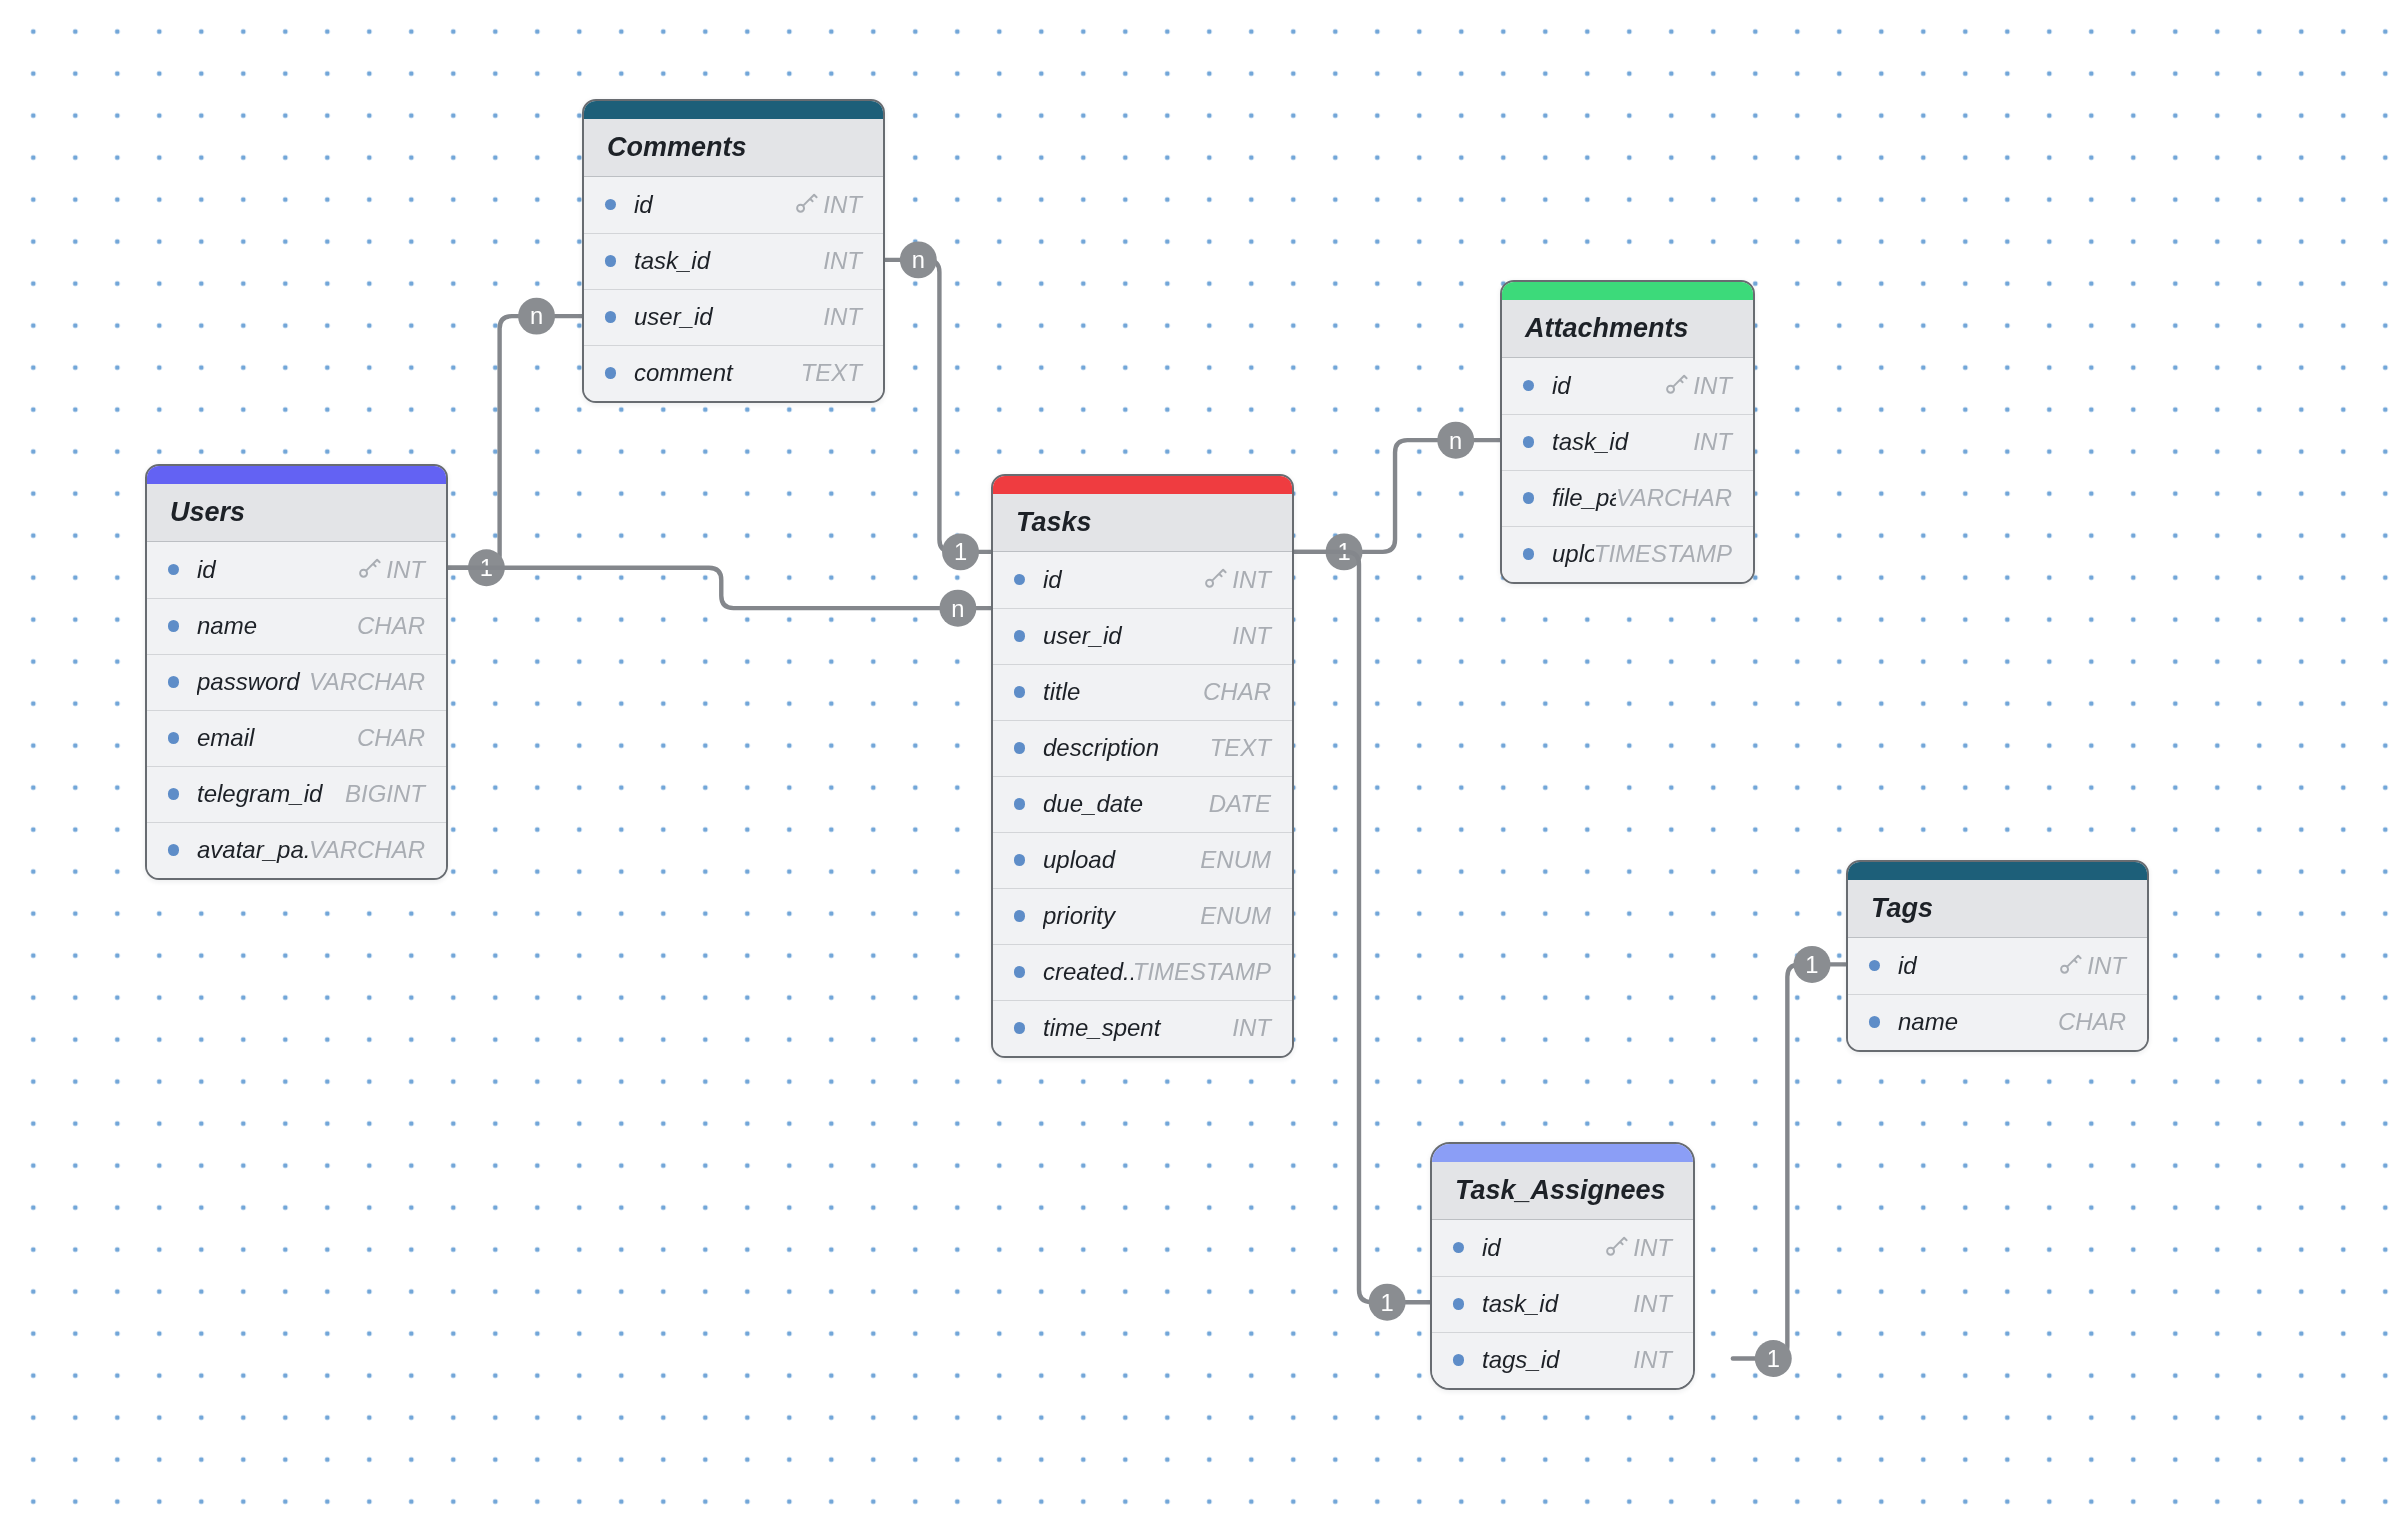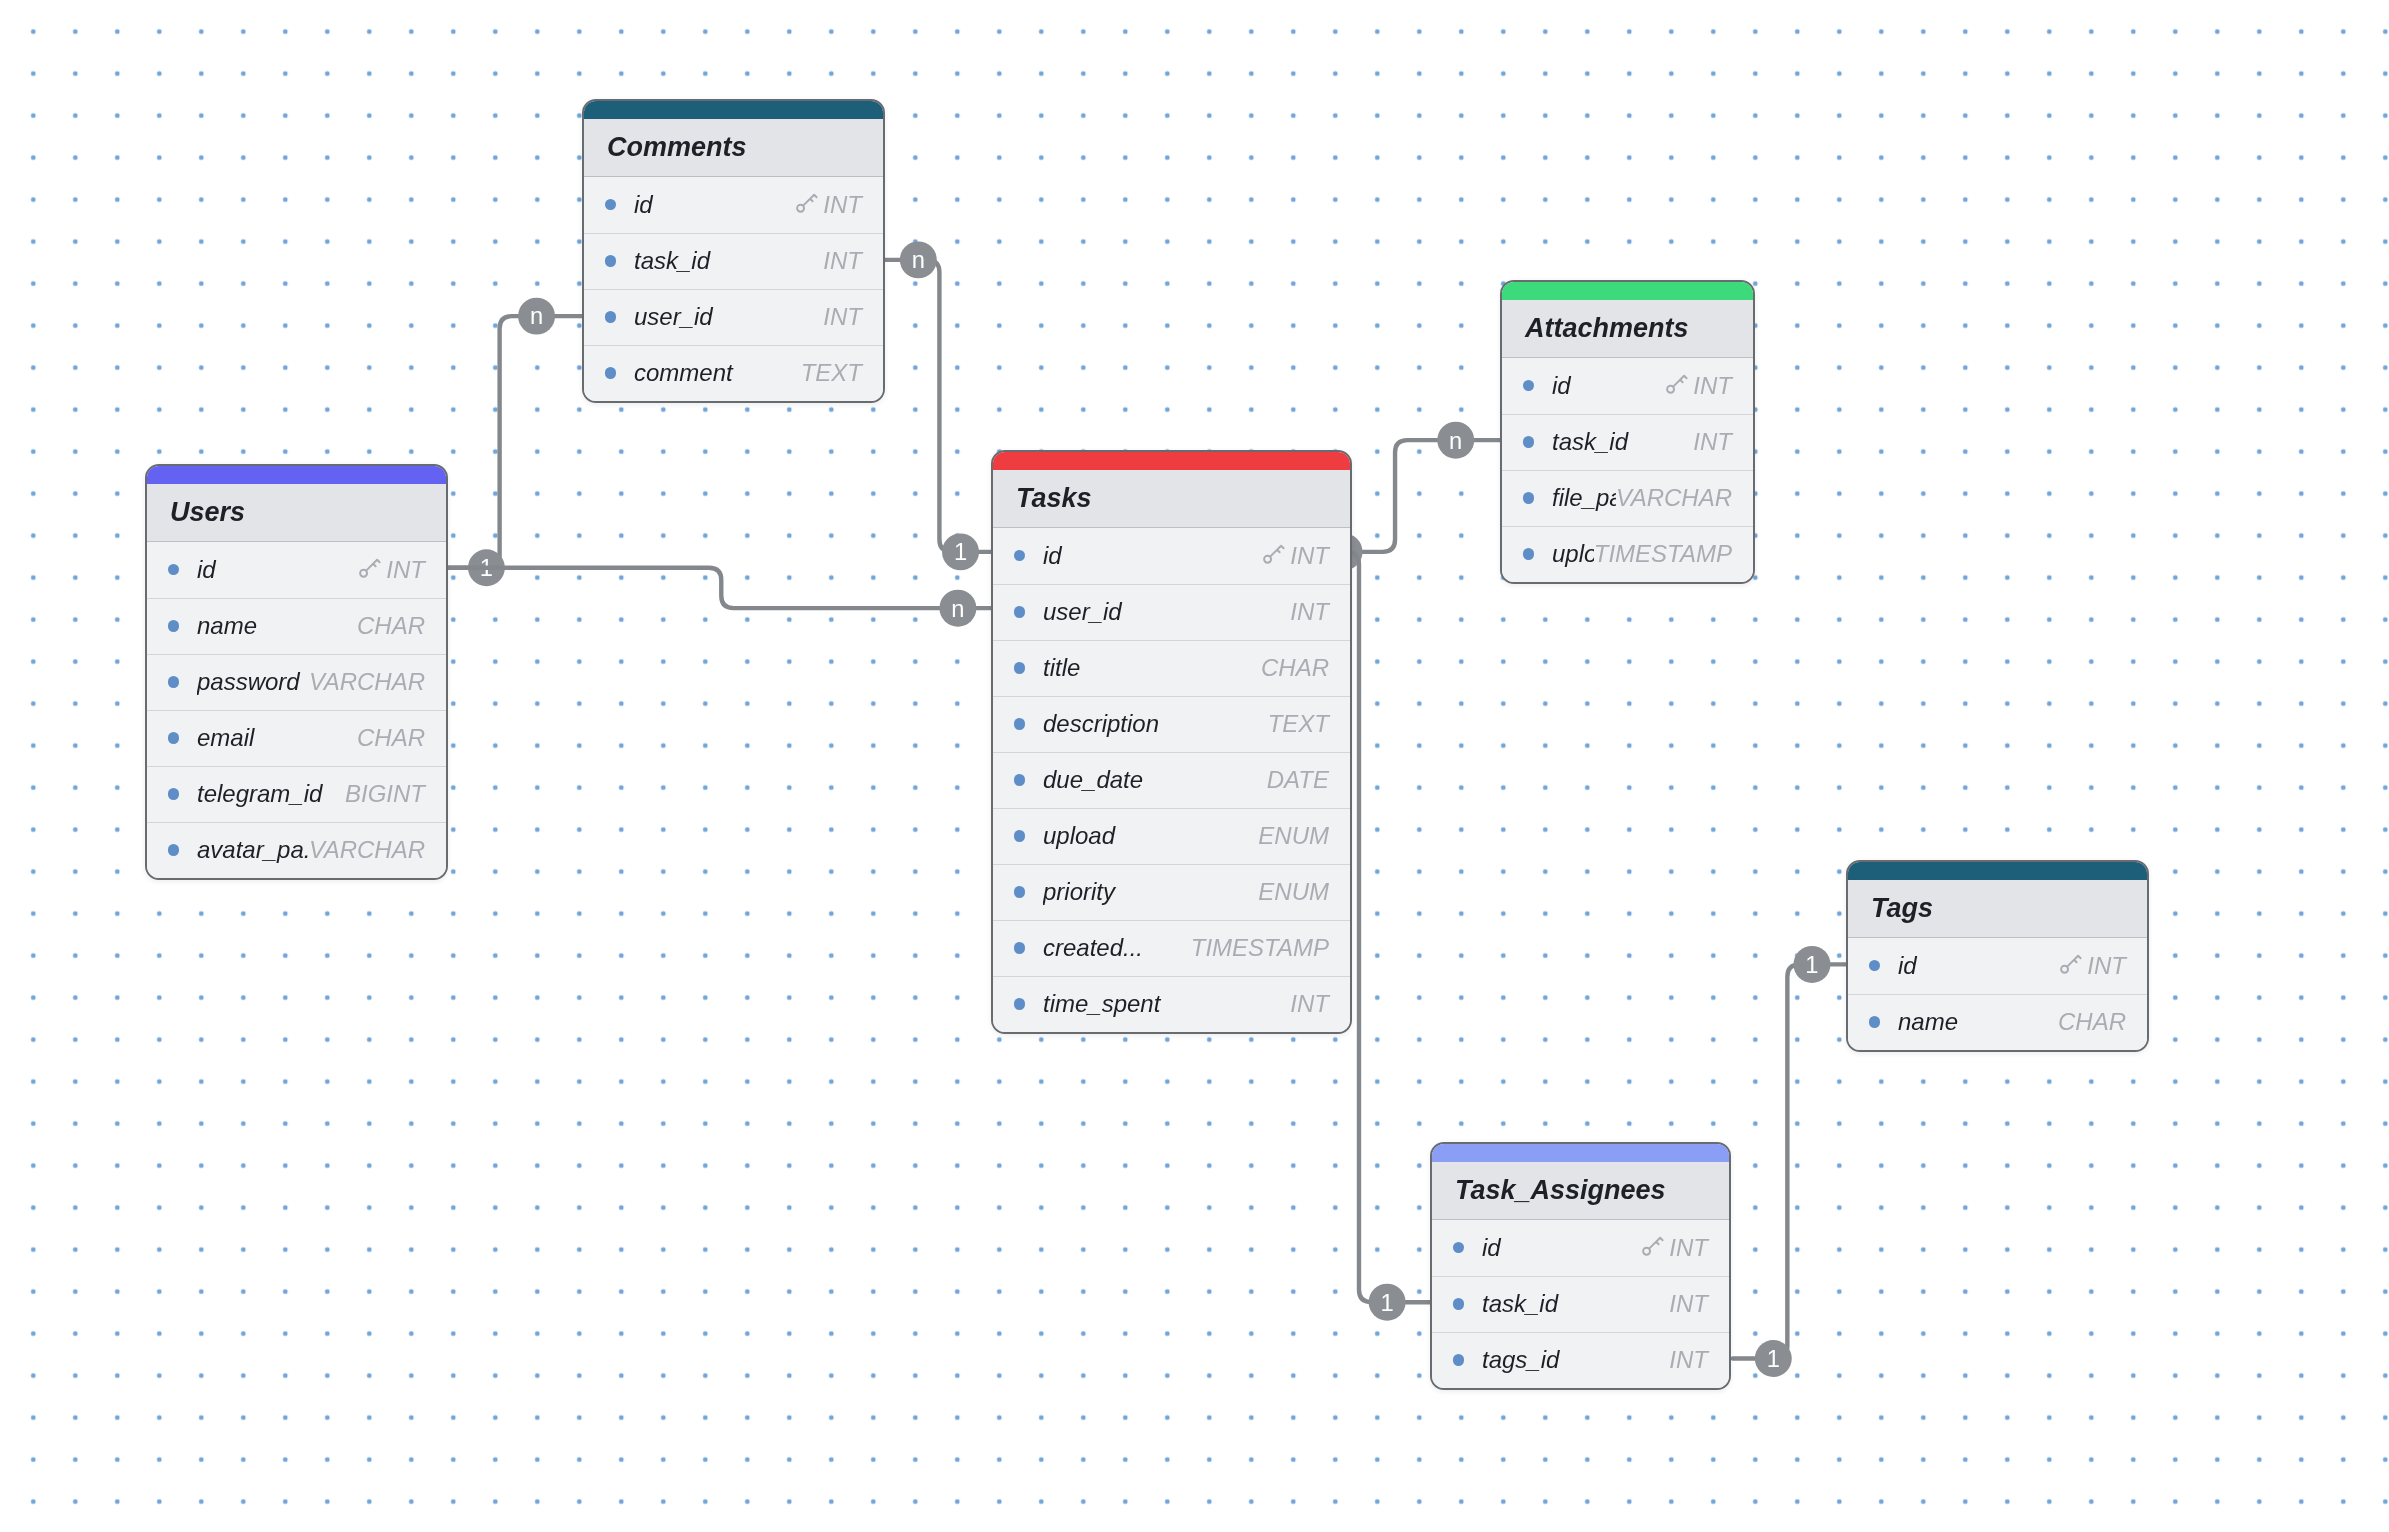--- a/index.html
+++ b/index.html
@@ -168,21 +168,21 @@
           </span>
         </div>
         <div class="frow">
           <span class="dot"></span>
           <span class="fname">avatar_pa...</span>
           <span class="ftype">
             <span>VARCHAR</span>
           </span>
         </div>
       </div>
-      <div class="er-table" style="left: 991px; top: 450px; width: 361px;">
+      <div class="er-table" style="left: 991px; top: 474px; width: 303px;">
         <div class="strip" style="background: rgb(239, 60, 64);"></div>
         <div class="ttl">Tasks</div>
         <div class="frow">
           <span class="dot"></span>
           <span class="fname">id</span>
           <span class="ftype">
             <span class="keyicon">
               <svg width="26" height="26" viewBox="0 0 24 24" fill="none" stroke="#a9adb3" stroke-width="1.8" stroke-linecap="round" stroke-linejoin="round">
                 <circle cx="7" cy="15" r="3.2"></circle>
                 <path d="M9.4 12.6 L19.5 2.5 M19.5 2.5 l2.3 2.3 M15.8 6.2 l2.3 2.3"></path>
@@ -303,21 +303,21 @@
           </span>
         </div>
         <div class="frow">
           <span class="dot"></span>
           <span class="fname">name</span>
           <span class="ftype">
             <span>CHAR</span>
           </span>
         </div>
       </div>
-      <div class="er-table" style="left: 1430px; top: 1142px; width: 301px;">
+      <div class="er-table" style="left: 1430px; top: 1142px; width: 265px; border-radius: 20px;">
         <div class="strip" style="background: rgb(139, 158, 246);"></div>
         <div class="ttl">Task_Assignees</div>
         <div class="frow">
           <span class="dot"></span>
           <span class="fname">id</span>
           <span class="ftype">
             <span class="keyicon">
               <svg width="26" height="26" viewBox="0 0 24 24" fill="none" stroke="#a9adb3" stroke-width="1.8" stroke-linecap="round" stroke-linejoin="round">
                 <circle cx="7" cy="15" r="3.2"></circle>
                 <path d="M9.4 12.6 L19.5 2.5 M19.5 2.5 l2.3 2.3 M15.8 6.2 l2.3 2.3"></path>

